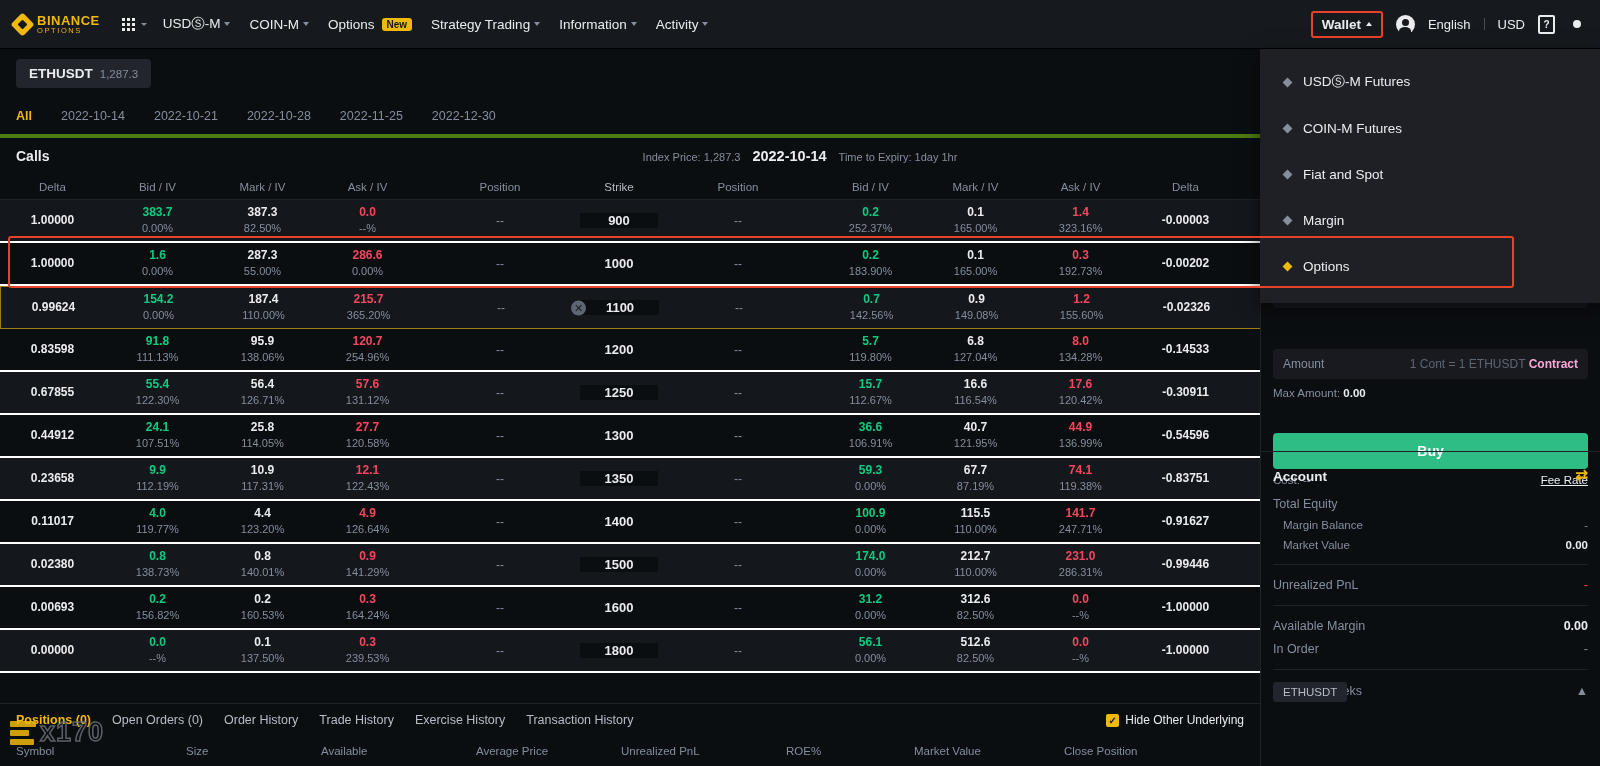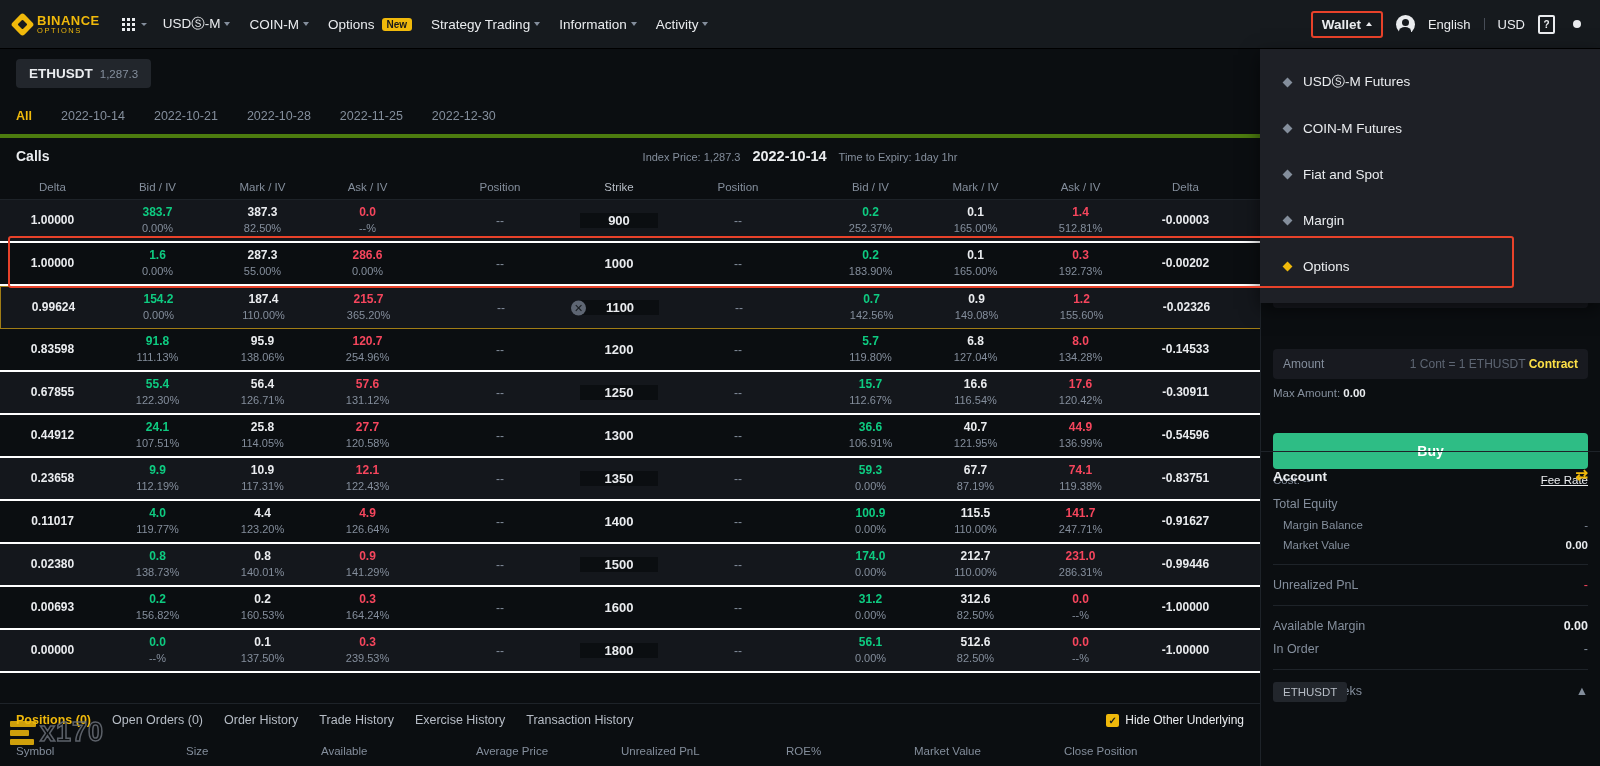--- a/index.html
+++ b/index.html
@@ -214,21 +214,21 @@
     justify-content:flex-end; padding:0 10px;
     font-size:13px; font-weight:bold; color:#eaecef;
   }
   .amount-field {
     position:absolute; left:12px; right:12px; top:300px; height:30px;
     background:#181a20; border-radius:4px; display:flex; align-items:center;
     padding:0 10px; font-size:12px; color:#848e9c;
   }
   .amount-field .lbl { color:#848e9c; }
   .amount-field .hint { margin-left:auto; color:#5e6673; }
-  .amount-field .hint b { color:#fde047; }
+  .amount-field .hint b { color:#f9a8d4; }
   .max-amt { position:absolute; left:12px; top:338px; font-size:11.5px; color:#848e9c; }
   .max-amt b { color:#eaecef; }
   .buy-btn {
     position:absolute; left:12px; right:12px; top:384px; height:36px;
     background:#2ebd85; border-radius:4px; color:#fff;
     font-size:14px; font-weight:bold; display:flex; align-items:center; justify-content:center;
     cursor:pointer;
   }
   .cost-row {
     position:absolute; left:12px; right:12px; top:425px;
@@ -423,21 +423,21 @@
         <div class="cell c-bid">
           <div class="v1 green">0.2</div>
           <div class="v2">252.37%</div>
         </div>
         <div class="cell c-mark">
           <div class="v1 white">0.1</div>
           <div class="v2">165.00%</div>
         </div>
         <div class="cell c-ask">
           <div class="v1 red">1.4</div>
-          <div class="v2">512.81%</div>
+          <div class="v2">323.16%</div>
         </div>
         <div class="cell c-delta">
           <span class="v1 white">-0.00003</span>
         </div>
       </div>
       <div class="opt-row">
         <div class="cell c-delta">
           <span class="v1 white">1.00000</span>
         </div>
         <div class="cell c-bid">

